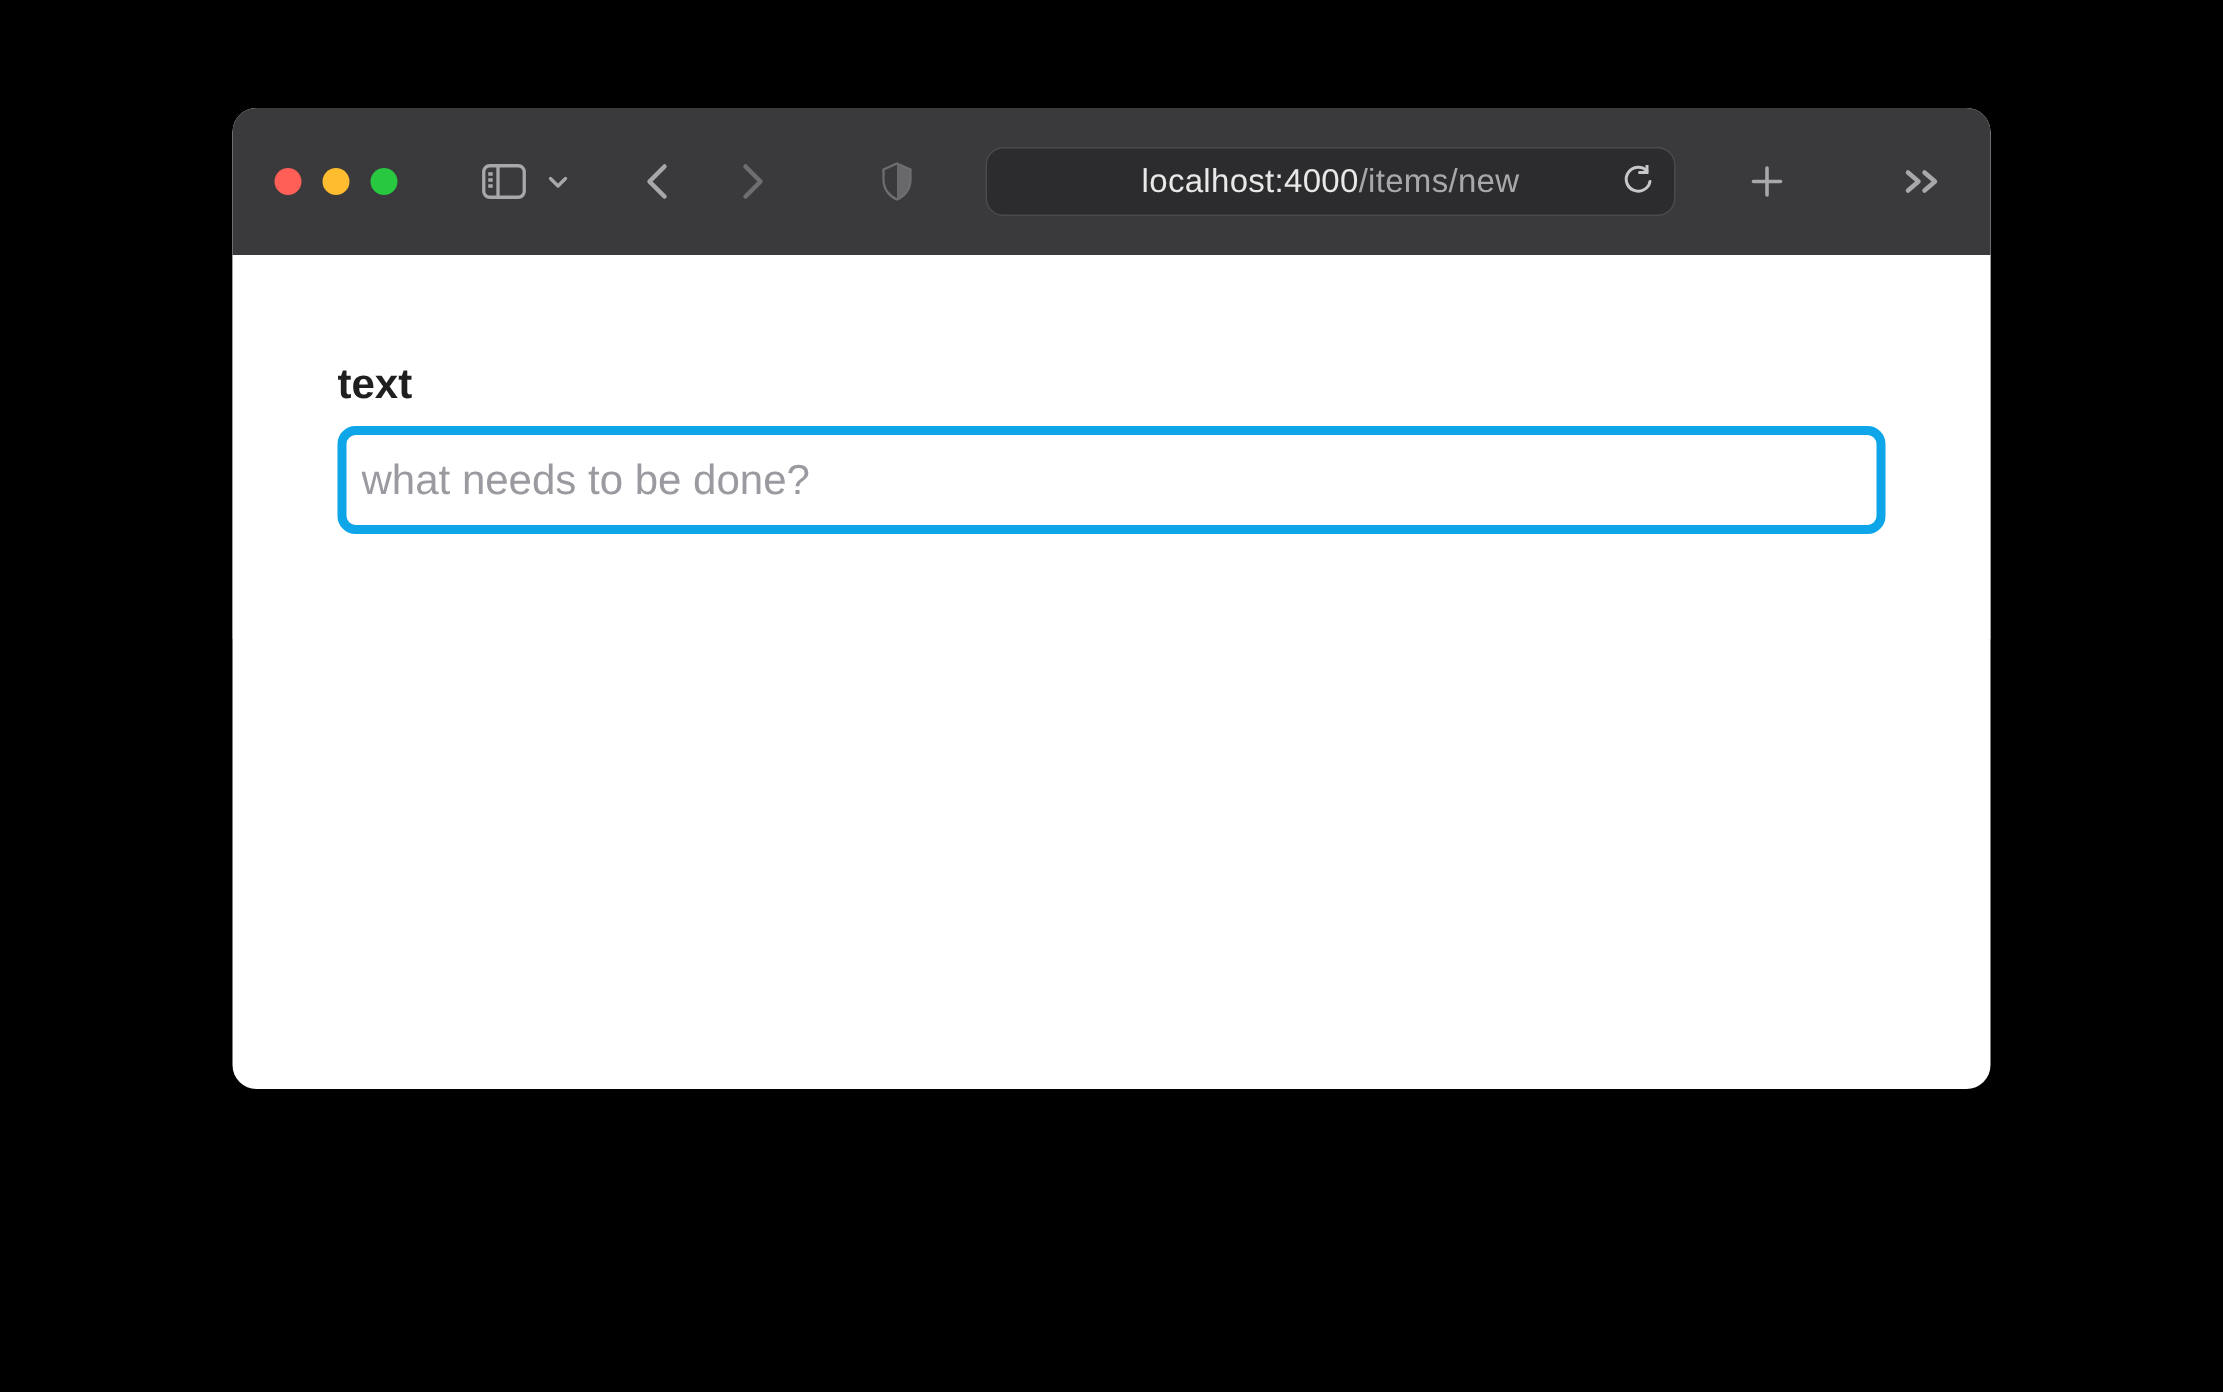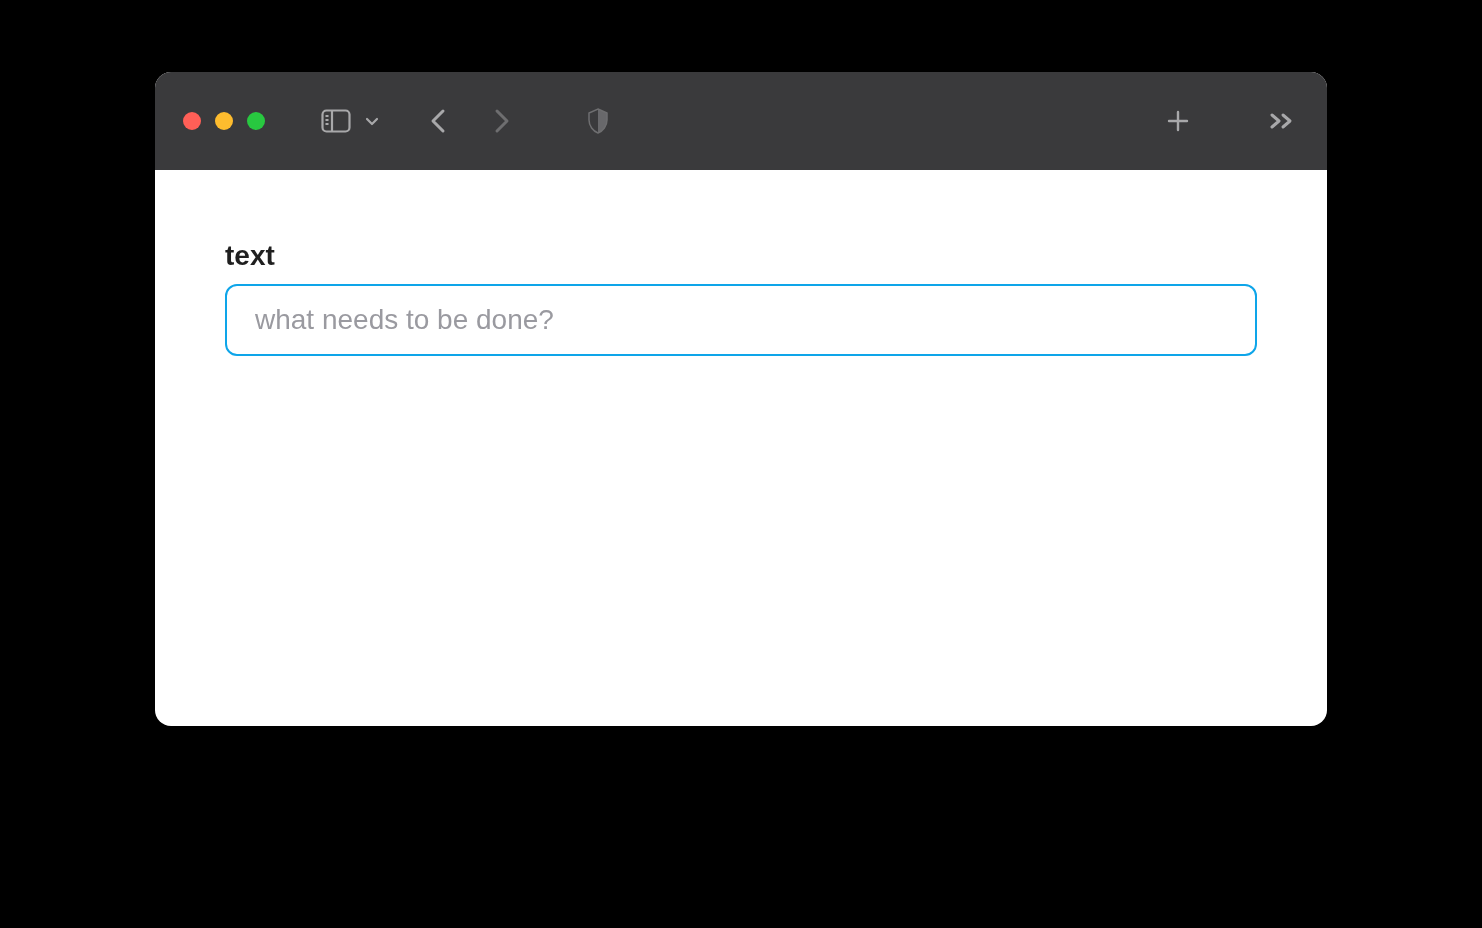--- a/index.html
+++ b/index.html
@@ -108,24 +108,24 @@
     }
     .form-label {
       font-size: 28px;
       font-weight: 700;
       color: #1f1f1f;
       margin-bottom: 12px;
     }
     .text-input {
       width: 100%;
       height: 72px;
-      border: 2px solid #0ea5e9;
+      border: 6px solid #0ea5e9;
       border-radius: 12px;
       font-size: 28px;
-      padding: 0 28px;
+      padding: 0 10px;
       color: #333;
       outline: none;
       font-family: inherit;
     }
     .text-input::placeholder {
       color: #9a9aa0;
     }
     svg { display: block; }
   </style>
 </head>
@@ -167,20 +167,31 @@
         </svg>
       </div>
     </div>
     <div class="shield-wrap toolbar-icon dim">
       <svg width="22" height="26" viewBox="0 0 22 26" fill="currentColor">
         <path d="M11 1 L20 5 V12 C20 18 16 23 11 25 C6 23 2 18 2 12 V5 Z" fill="currentColor" opacity="0.9"></path>
         <path d="M11 1 L11 25 C6 23 2 18 2 12 V5 Z" fill="#3a3a3c"></path>
         <path d="M11 1 L20 5 V12 C20 18 16 23 11 25 C6 23 2 18 2 12 V5 Z" fill="none" stroke="currentColor" stroke-width="1.5"></path>
       </svg>
     </div>
+    <div class="address-bar">
+      <span class="url-text">
+        <span>localhost:4000</span><span class="path">/items/new</span>
+      </span>
+      <div class="reload-icon">
+        <svg width="20" height="22" viewBox="0 0 20 22" fill="none" stroke="currentColor" stroke-width="2" stroke-linecap="round">
+          <path d="M16 4 A8 8 0 1 0 18 11"></path>
+          <polyline points="16,0 16,5 11,5" fill="none"></polyline>
+        </svg>
+      </div>
+    </div>
     <div class="right-tools">
       <div class="toolbar-icon">
         <svg width="24" height="24" viewBox="0 0 24 24" fill="none" stroke="currentColor" stroke-width="2.4" stroke-linecap="round">
           <line x1="12" y1="3" x2="12" y2="21"></line>
           <line x1="3" y1="12" x2="21" y2="12"></line>
         </svg>
       </div>
       <div class="toolbar-icon">
         <svg width="26" height="18" viewBox="0 0 26 18" fill="none" stroke="currentColor" stroke-width="3" stroke-linecap="round" stroke-linejoin="round">
           <polyline points="3,3 10,9 3,15"></polyline>

